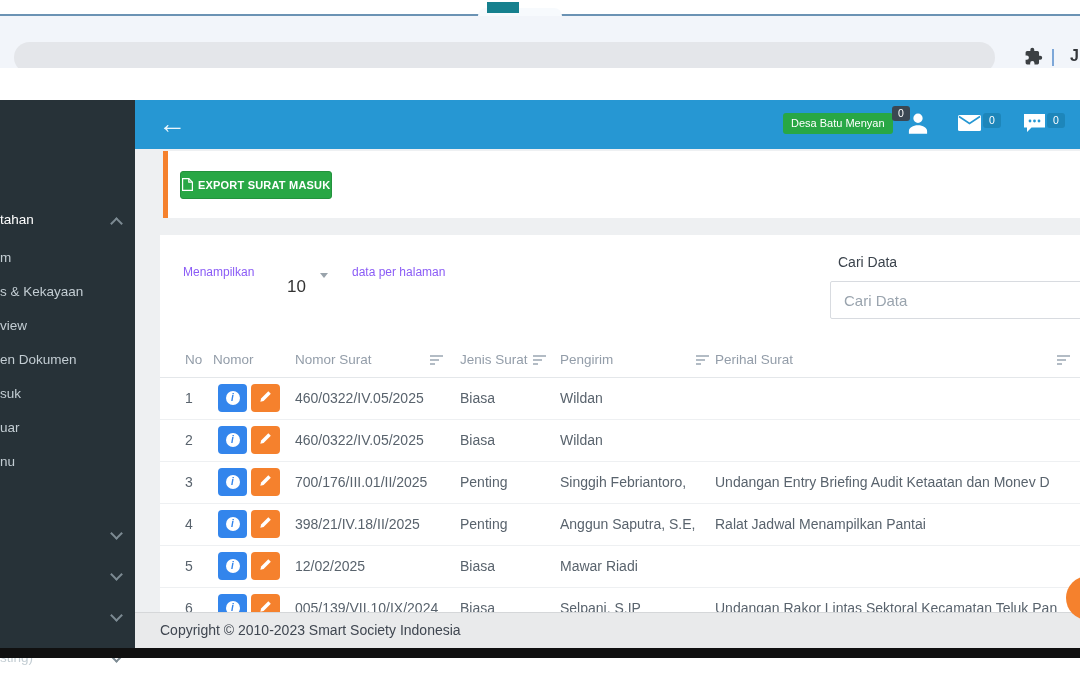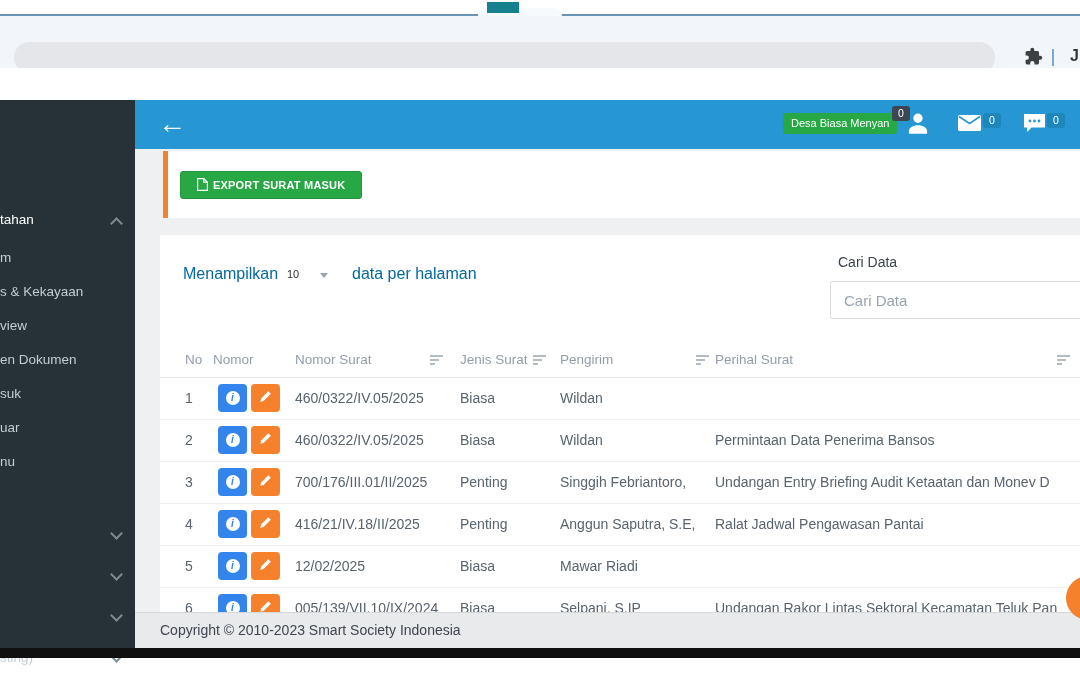--- a/index.html
+++ b/index.html
@@ -46,26 +46,26 @@
   .badge-teal1{left:848px;top:13px;background:#1d86ba}
   .badge-teal2{left:912px;top:13px;background:#1d86ba}
   .icn-user{left:770px;top:12px}
   .icn-mail{left:823px;top:15px}
   .icn-chat{left:889px;top:14px}
 
   .contentbg{left:135px;top:149px;width:945px;height:463px;background:#eef0f2}
   .panel1{left:163px;top:151px;width:917px;height:67px;background:#fff;border-left:5px solid #f5812d}
   .exportbtn{position:absolute;left:12px;top:20px;height:28px;background:#28a745;border:1px solid #23923d;
        border-radius:3px;color:#fff;font-size:11px;font-weight:bold;letter-spacing:.2px;
-       display:flex;align-items:center;gap:5px;padding:0 16px;cursor:pointer;font-family:inherit}
+       display:flex;align-items:center;gap:5px;padding:0 1px;cursor:pointer;font-family:inherit}
   .panel2{left:160px;top:235px;width:920px;height:377px;background:#fff;overflow:hidden}
 
-  .ctl{position:absolute;font-size:16px;color:#0369a1;white-space:nowrap}
+  .ctl{position:absolute;font-size:12px;color:#8b5cf6;white-space:nowrap}
   .pagesize{position:absolute;left:120px;top:30px;width:60px;height:20px;cursor:pointer}
-  .pagesize .val{position:absolute;left:7px;top:3px;font-size:11px;color:#333}
+  .pagesize .val{position:absolute;left:7px;top:12px;font-size:17px;color:#333}
   .caret{position:absolute;left:40px;top:8px;width:0;height:0;border-left:4.5px solid transparent;
        border-right:4.5px solid transparent;border-top:5px solid #99a3ab}
   .searchlabel{position:absolute;left:678px;top:19px;font-size:14px;color:#3b434c}
   .searchbox{position:absolute;left:670px;top:46px;width:430px;height:36px;border:1px solid #d8dbe0;
        border-radius:2px;font-size:15px;color:#333;padding:0 0 0 13px;outline:none;background:#fff;
        font-family:inherit}
   .searchbox::placeholder{color:#9aa4ae}
 
   .thead{position:absolute;left:0;top:108px;width:920px;height:34px;border-bottom:1px solid #e4e7ea}
   .th{position:absolute;top:9px;font-size:13.5px;color:#939da9;white-space:nowrap}
@@ -147,21 +147,21 @@
   <div class="abs sideitem" style="top:352px"><span>nu</span></div>
   <div class="abs sideitem" style="top:425px"><span></span><span class="chev down" style="left:112px;top:4px"></span></div>
   <div class="abs sideitem" style="top:466px"><span></span><span class="chev down" style="left:112px;top:4px"></span></div>
   <div class="abs sideitem" style="top:507px"><span></span><span class="chev down" style="left:112px;top:4px"></span></div>
   <div class="abs sideitem" style="top:548px"><span>sting)</span><span class="chev down" style="left:112px;top:4px"></span></div>
 
 </div>
 
 <div class="abs appheader">
   <span class="abs backarrow">←</span>
-  <span class="abs villagebadge">Desa Biasa Menyan</span>
+  <span class="abs villagebadge">Desa Batu Menyan</span>
 
   <span class="abs icn-user">
     <svg width="26" height="24" viewBox="0 0 24 22">
         <path fill="#fff" d="M12 10a4.3 4.3 0 1 0 0-8.6A4.3 4.3 0 0 0 12 10zm0 2.2c-4.6 0-8.4 2.3-8.4 5.2V20h16.8v-2.6c0-2.9-3.8-5.2-8.4-5.2z"></path>
       </svg>
   </span>
   <span class="abs navbadge badge-dark">0</span>
 
   <span class="abs icn-mail">
     <svg width="23" height="16" viewBox="0 0 23 16">
@@ -256,21 +256,20 @@
         <span class="iic">i</span>
       </button>
     <button class="abtn btn-edit">
         <span><svg width="13" height="13" viewBox="0 0 13 13">
             <path fill="#fff" d="M9.3 1.2l2.5 2.5-7.2 7.2-3.3.8.8-3.3z"></path>
           </svg></span>
       </button>
     <span class="td c-nomor">460/0322/IV.05/2025</span>
     <span class="td c-jenis">Biasa</span>
     <span class="td c-peng">Wildan</span>
-    <span class="td c-per">Permintaan Data Penerima Bansos</span>
   </div>
   <div class="trow" style="top:226px">
     <span class="td c-no">3</span>
     <button class="abtn btn-info">
         <span class="iic">i</span>
       </button>
     <button class="abtn btn-edit">
         <span><svg width="13" height="13" viewBox="0 0 13 13">
             <path fill="#fff" d="M9.3 1.2l2.5 2.5-7.2 7.2-3.3.8.8-3.3z"></path>
           </svg></span>
@@ -283,24 +282,24 @@
   <div class="trow" style="top:268px">
     <span class="td c-no">4</span>
     <button class="abtn btn-info">
         <span class="iic">i</span>
       </button>
     <button class="abtn btn-edit">
         <span><svg width="13" height="13" viewBox="0 0 13 13">
             <path fill="#fff" d="M9.3 1.2l2.5 2.5-7.2 7.2-3.3.8.8-3.3z"></path>
           </svg></span>
       </button>
-    <span class="td c-nomor">416/21/IV.18/II/2025</span>
+    <span class="td c-nomor">398/21/IV.18/II/2025</span>
     <span class="td c-jenis">Penting</span>
     <span class="td c-peng">Anggun Saputra, S.E,</span>
-    <span class="td c-per">Ralat Jadwal Pengawasan Pantai</span>
+    <span class="td c-per">Ralat Jadwal Menampilkan Pantai</span>
   </div>
   <div class="trow" style="top:310px">
     <span class="td c-no">5</span>
     <button class="abtn btn-info">
         <span class="iic">i</span>
       </button>
     <button class="abtn btn-edit">
         <span><svg width="13" height="13" viewBox="0 0 13 13">
             <path fill="#fff" d="M9.3 1.2l2.5 2.5-7.2 7.2-3.3.8.8-3.3z"></path>
           </svg></span>

